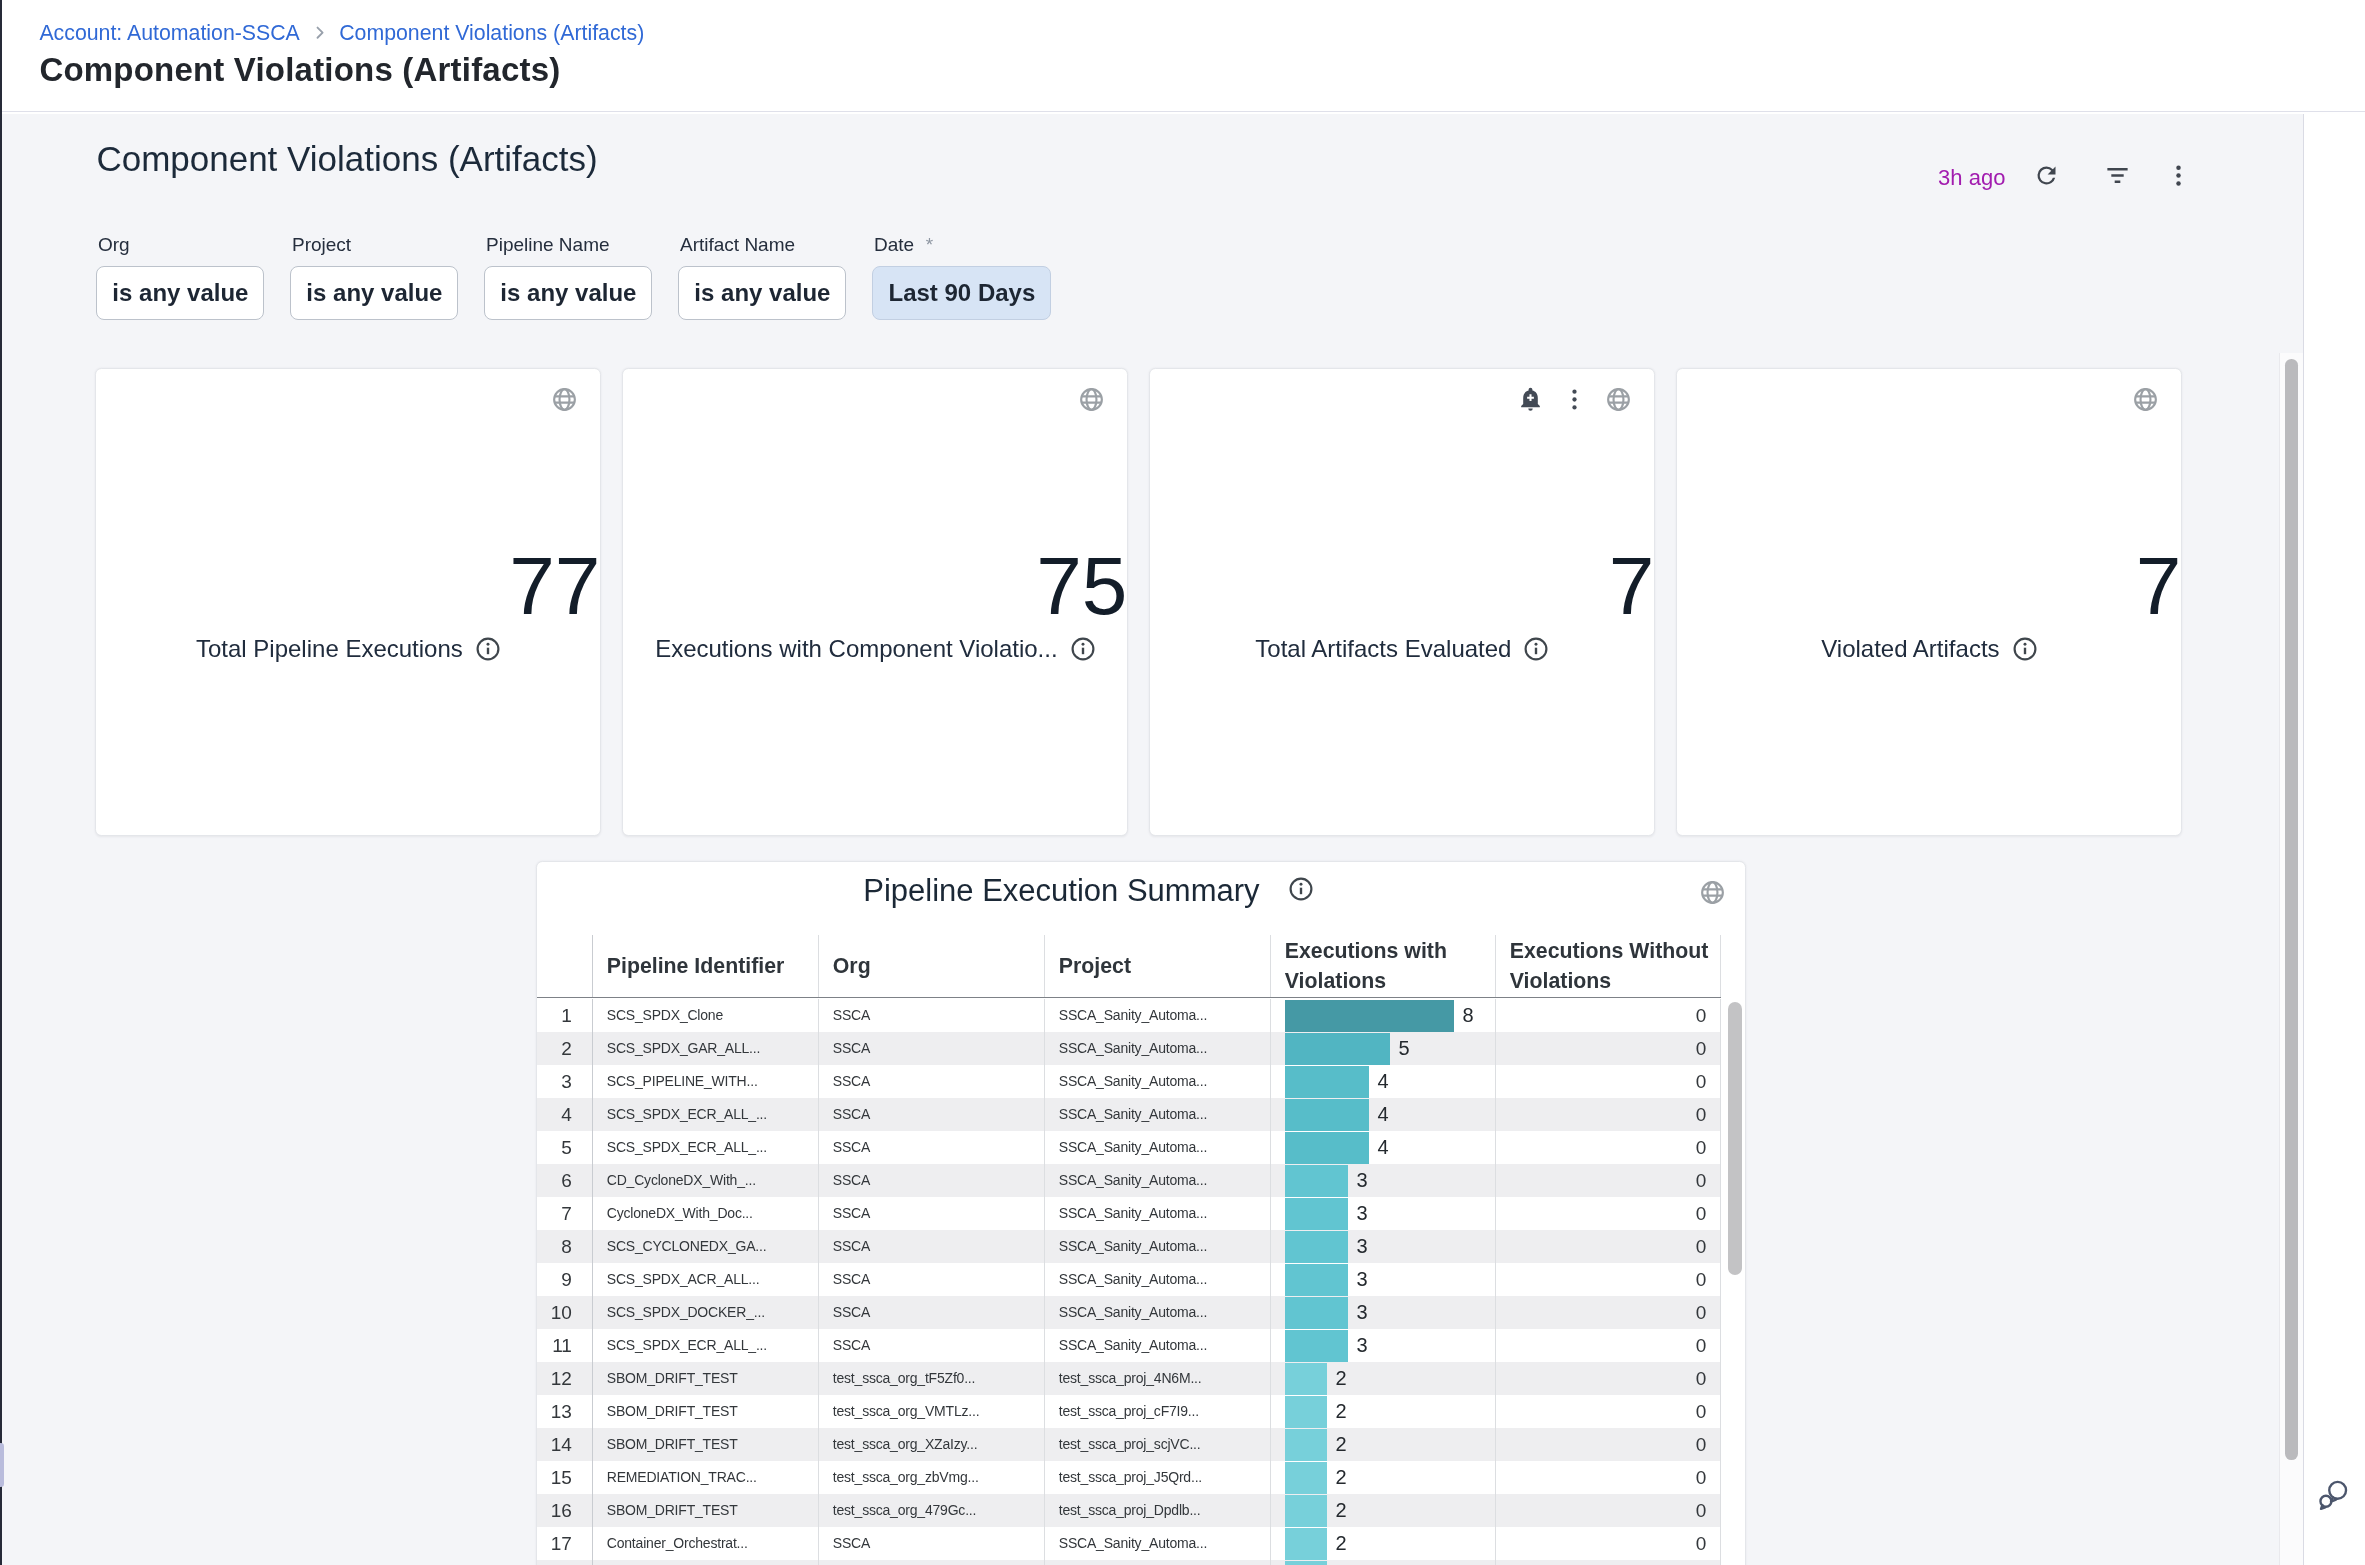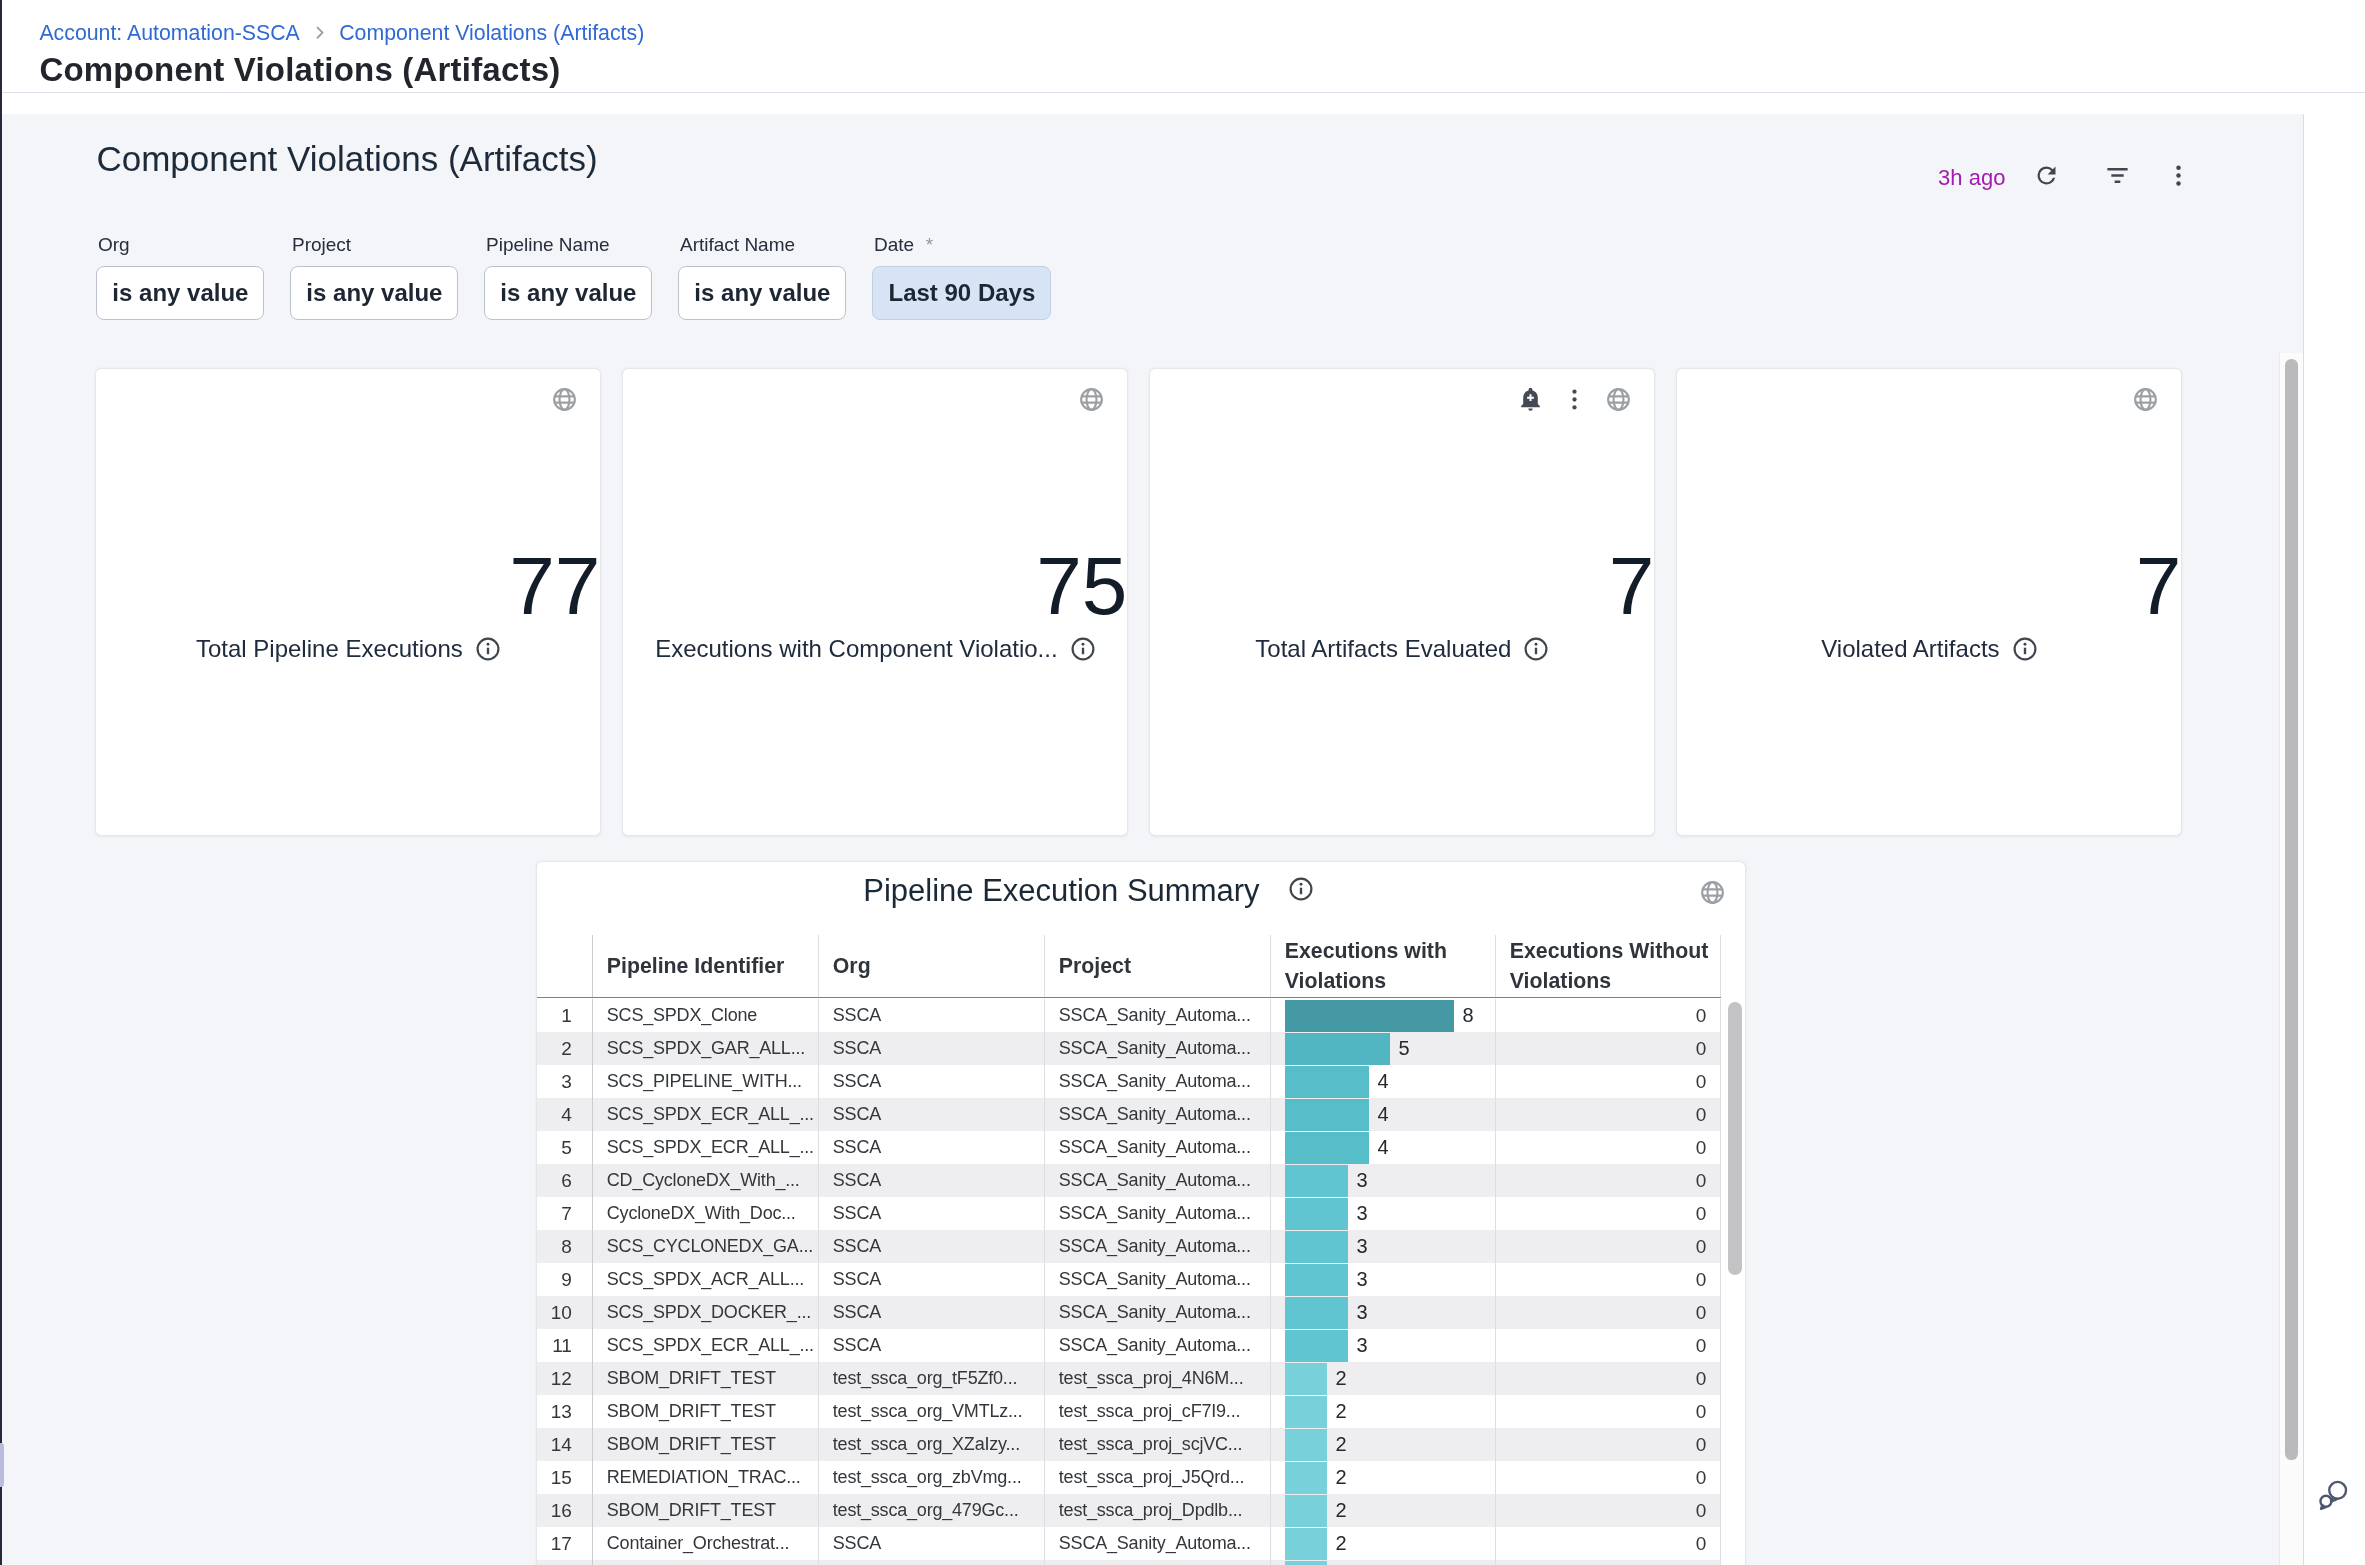--- a/index.html
+++ b/index.html
@@ -11,21 +11,21 @@
     overflow:hidden;
     -webkit-font-smoothing:antialiased;
   }
   .page { position:absolute; inset:0; }
 
   
   .leftbar { position:absolute; left:0; top:0; width:2.4px; height:1566px; background:#262a38; z-index:50; }
   .leftbar-pill { position:absolute; left:0; top:1443px; width:4px; height:44px; background:#b9bcdc; border-radius:0 3.2px 3.2px 0; z-index:51; }
 
   
-  .hdr { position:absolute; left:2.4px; top:0; right:0; height:93px; background:#ffffff; border-bottom:1.6px solid #dfe0ea; }
+  .hdr { position:absolute; left:2.4px; top:0; right:0; height:112px; background:#ffffff; border-bottom:1.6px solid #dfe0ea; }
   .breadcrumb { position:absolute; left:37px; top:20.5px; display:flex; align-items:center; gap:11px; font-size:21.3px; line-height:24px; }
   .breadcrumb a { color:#3069d6; text-decoration:none; cursor:pointer; }
   .crumb-sep { display:flex; align-items:center; }
   .page-title { position:absolute; left:37px; top:50px; font-size:33px; line-height:40px; font-weight:700; color:#22262c; letter-spacing:0.2px; }
 
   
   .dash { position:absolute; left:2.4px; top:114px; width:2302px; height:1452px; background:#f4f5f8; border-right:1.6px solid #dadbe4; overflow:hidden; }
   .dash-title { position:absolute; left:94px; top:24px; font-size:35px; line-height:41px; font-weight:500; color:#1c2a3a; }
   .dash-actions { position:absolute; top:46px; left:0; width:100%; height:28.4px; }
   .last-refreshed { position:absolute; right:298px; top:4.7px; font-size:22px; color:#a21caf; }
@@ -62,21 +62,21 @@
   .tc-title { font-size:31px; line-height:38px; color:#1b2836; }
   .tc-globe { position:absolute; top:17.4px; right:19px; }
 
   .thead { position:absolute; left:0; top:73px; width:1184px; height:63px; display:flex; border-bottom:1.6px solid #7d8187; }
   .th { display:flex; align-items:center; font-size:21.3px; line-height:30px; font-weight:700; color:#2f353b; }
   .th span { display:block; }
   .tbody { position:absolute; left:0; top:137px; width:1184px; }
   .trow { display:flex; height:33px; }
   .trow.even { background:#eeeef0; }
   .td { font-size:19px; color:#33373b; line-height:33px; white-space:nowrap; overflow:hidden; }
-  .td.col-pipe, .td.col-org, .td.col-proj { font-size:18px; letter-spacing:-0.2px; }
+  .td.col-pipe, .td.col-org, .td.col-proj { font-size:14px; letter-spacing:-0.2px; }
   .col-idx  { width:56px;  text-align:right; padding-right:20.5px; border-right:1.6px solid #c9ccd1; }
   .col-pipe { width:226px; padding-left:13.4px; border-right:1.6px solid #dcdee1; }
   .col-org  { width:226px; padding-left:13.4px; border-right:1.6px solid #dcdee1; }
   .col-proj { width:226px; padding-left:13.4px; border-right:1.6px solid #dcdee1; }
   .col-with { width:225px; padding-left:13.4px; border-right:1.6px solid #dcdee1; display:flex; align-items:center; }
   .col-wout { width:225px; text-align:right; padding-right:14.2px; border-right:1.6px solid #dcdee1; }
   .th.col-wout { text-align:left; padding-right:0; }
   .th.col-idx { border-right-color:#c9ccd1; }
   .th.col-pipe, .th.col-org, .th.col-proj { padding-left:13.4px; }
   .th.col-with, .th.col-wout { padding-left:13.4px; }

